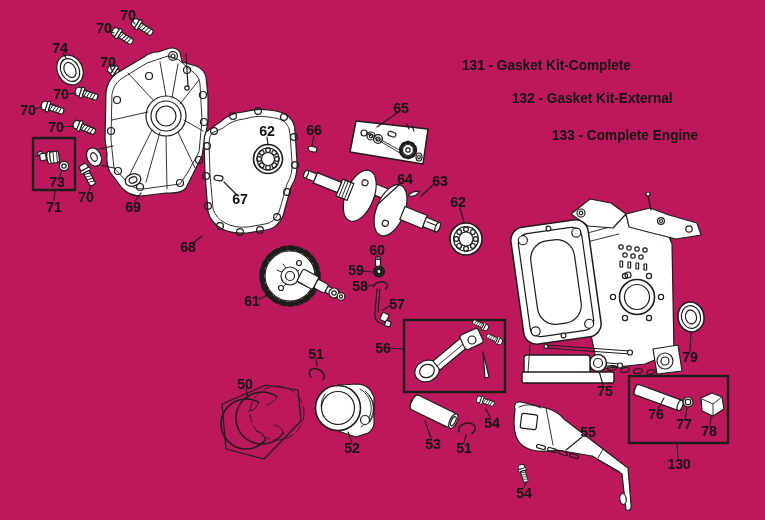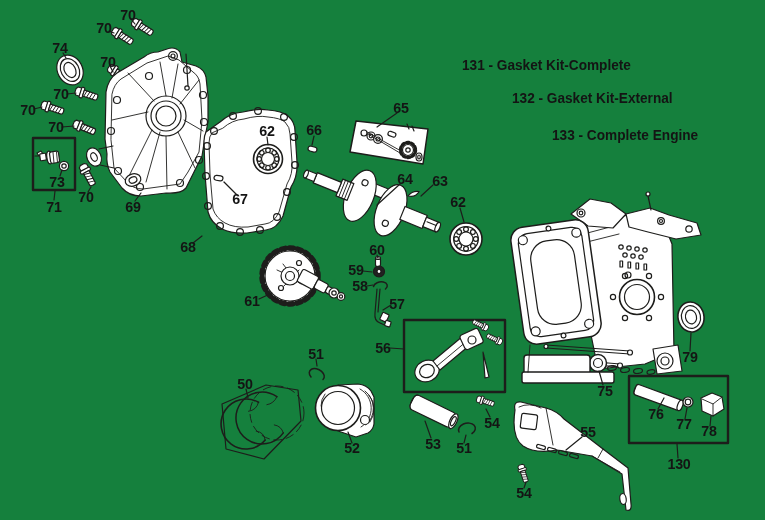--- a/index.html
+++ b/index.html
@@ -1,16 +1,16 @@
 <!DOCTYPE html>
 <html><head>
 <meta charset="utf-8">
 <style>
   html,body{margin:0;padding:0;background:#fff;}
-  .stage{position:relative;width:765px;height:520px;background:#15803d;overflow:hidden;
+  .stage{position:relative;width:765px;height:520px;background:#be185d;overflow:hidden;
          font-family:"Liberation Sans",sans-serif;}
   svg.art{position:absolute;left:0;top:0;}
   svg.art *{vector-effect:none;}
   .co{position:absolute;transform:translate(-50%,-50%) scaleX(.92);font-weight:700;
       font-size:15.5px;color:#141414;letter-spacing:-.3px;white-space:nowrap;line-height:1;}
   .note{position:absolute;transform:translateY(-50%) scaleX(.94);transform-origin:0 50%;
         font-weight:700;font-size:14.5px;color:#141414;white-space:nowrap;line-height:1;}
   .art path,.art rect,.art circle,.art ellipse,.art line,.art polygon{
       stroke:#1d1d1b;stroke-width:1.2;fill:none;stroke-linecap:round;stroke-linejoin:round;}
   .art .w{fill:#ffffff;}

